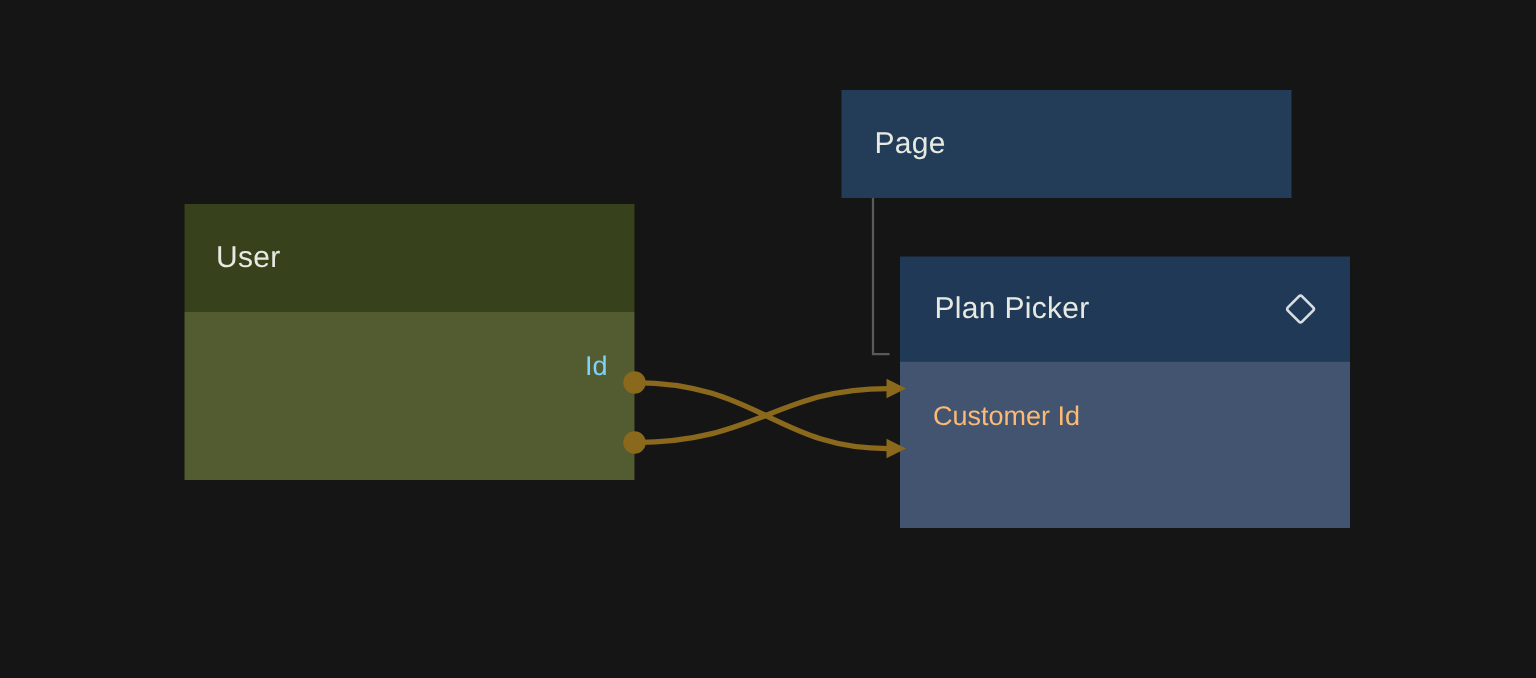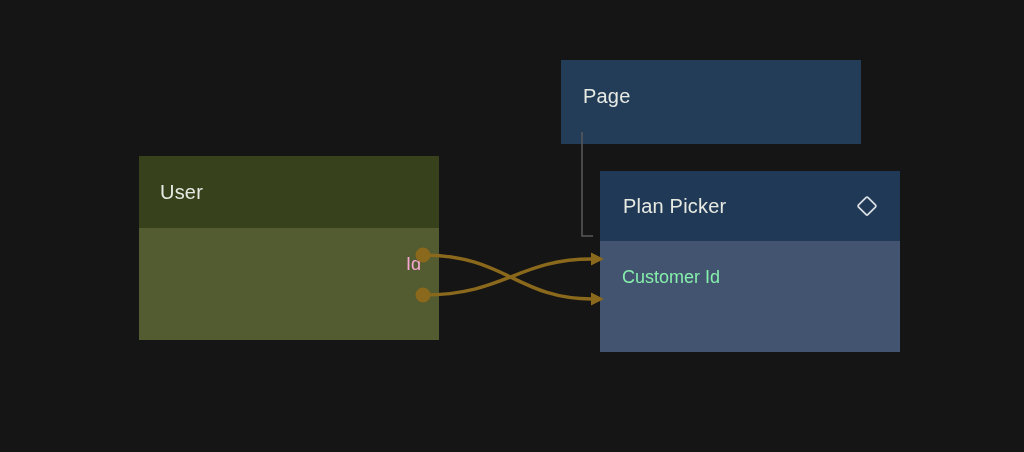--- a/index.html
+++ b/index.html
@@ -16,34 +16,34 @@
     color:var(--text);
   }
   .node { position:absolute; }
   .node-header {
     display:flex; align-items:center; justify-content:space-between;
     font-size:20px; letter-spacing:.2px; color:var(--text);
   }
   .field-row { height:40px; display:flex; align-items:center; font-size:18px; }
 
   
-  #node-user { left:123px; top:156px; width:300px; height:184px;margin-left:16px; }
+  #node-user { left:123px; top:136px; width:300px; height:184px; }
   #node-user .node-header { height:72px; background:var(--user-header); padding:0 20px 0 21px; }
   #node-user .node-body { height:112px; background:var(--user-body); padding-top:16px; }
-  #node-user .field-row { justify-content:flex-end; padding-right:18px; color:#f9a8d4; }
+  #node-user .field-row { justify-content:flex-end; padding-right:18px; color:#7dd3fc; }
 
   
-  #node-page { left:561px; top:60px; width:300px; height:84px; background:var(--page-fill); }
+  #node-page { left:561px; top:60px; width:300px; height:72px; background:var(--page-fill); }
   #node-page .node-header { height:72px; padding:0 20px 0 22px; }
 
   
   #node-plan-picker { left:600px; top:171px; width:300px; height:181px; }
   #node-plan-picker .node-header { height:70px; background:var(--pp-header); padding:0 20px 0 23px; }
   #node-plan-picker .node-body { height:111px; background:var(--pp-body); padding-top:16px; }
-  #node-plan-picker .field-row { justify-content:flex-start; padding-left:22px; color:#86efac; }
+  #node-plan-picker .field-row { justify-content:flex-start; padding-left:22px; color:#fdba74; }
 
   .diamond-svg { display:block; }
   .diamond-shape { fill:none; stroke:var(--icon); stroke-width:1.8px; }
 
   
   #wires { position:absolute; left:0; top:0; width:1024px; height:452px; pointer-events:none; }
   #wires .hit { pointer-events:stroke; }
   .wire-gold { fill:none; stroke:var(--edge-gold); stroke-width:3.5px; }
   .wire-gray { fill:none; stroke:var(--edge-gray); stroke-width:1.5px; }
   .arrowhead { fill:var(--edge-gold); stroke:none; }

